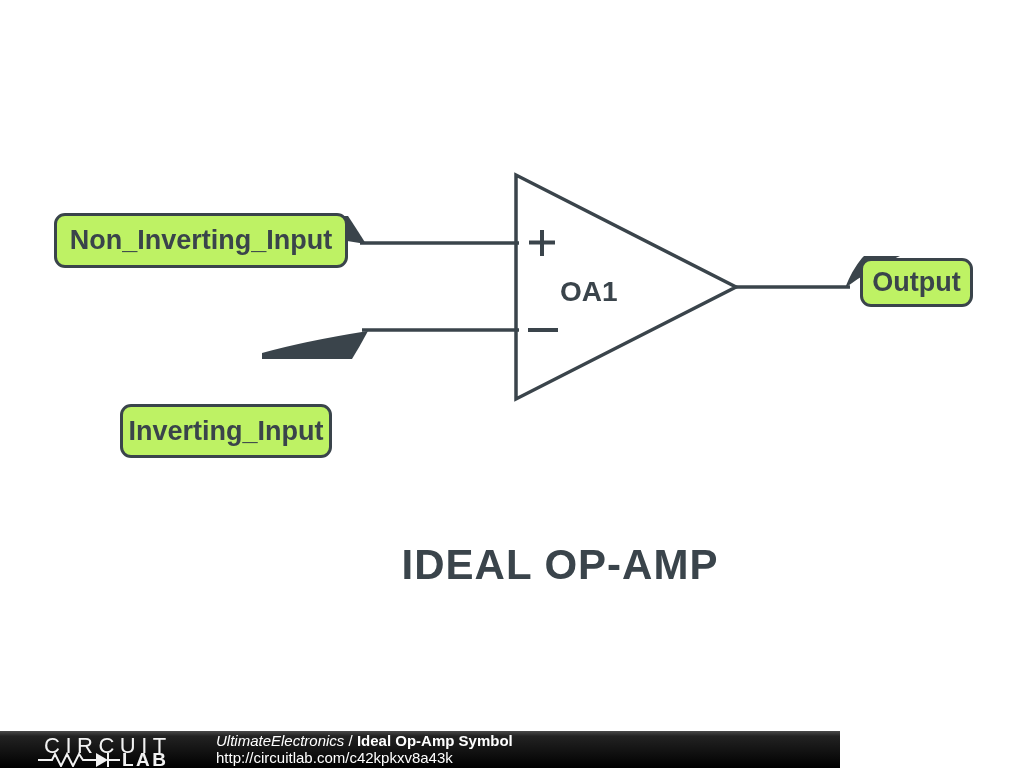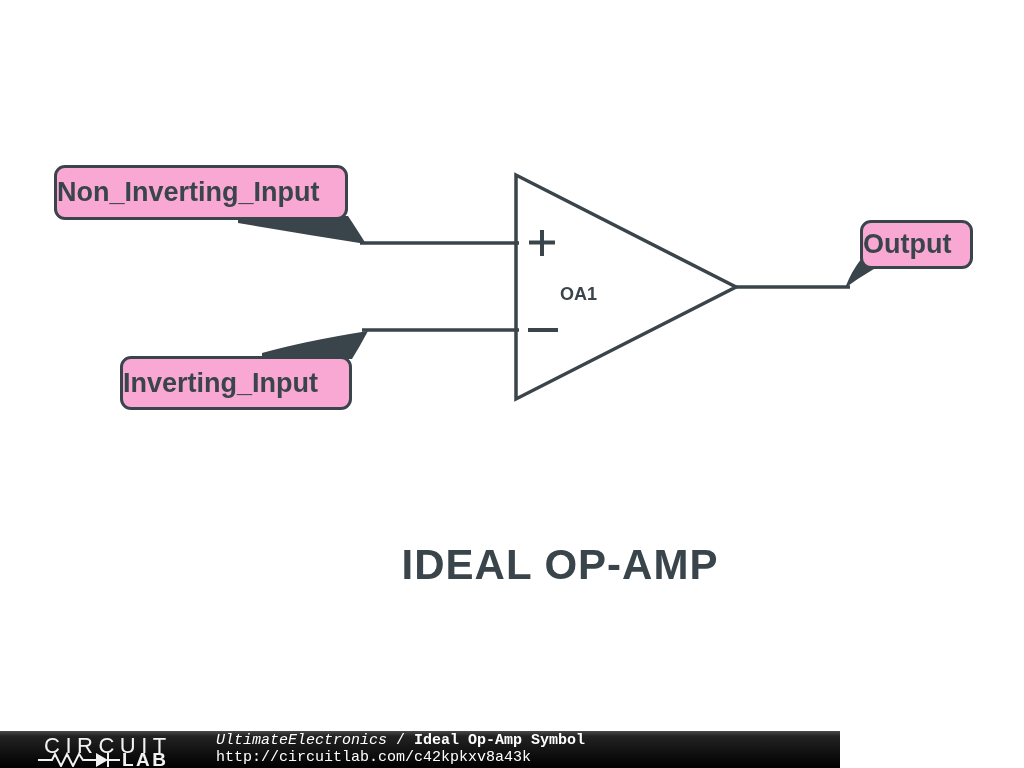--- a/index.html
+++ b/index.html
@@ -4,45 +4,45 @@
 <style>
   html,body{margin:0;padding:0;background:#fff;}
   .page{
     position:relative;width:1024px;height:768px;background:#fff;overflow:hidden;
     font-family:"Liberation Sans",sans-serif;
     --ink:#3a444b;
   }
   .schematic-svg{position:absolute;left:0;top:0;}
   .net-label{
     position:absolute;box-sizing:border-box;
-    border:3px solid var(--ink);border-radius:11px;background:#f9a8d4;
-    display:flex;align-items:center;justify-content:flex-start;
-    font-weight:bold;color:var(--ink);z-index:3;
+    border:3px solid var(--ink);border-radius:11px;background:#bef264;
+    display:flex;align-items:center;justify-content:center;
+    font-weight:bold;color:var(--ink);z-index:3;margin-top:48px;
   }
   .net-label span{white-space:nowrap;}
   .lbl-noninv{left:54px;top:165px;width:294px;height:55px;font-size:27px;}
-  .lbl-inv{left:120px;top:356px;width:232px;height:54px;font-size:27px;}
-  .lbl-out{left:860px;top:220px;width:113px;height:49px;font-size:27px;}
+  .lbl-inv{left:120px;top:356px;width:212px;height:54px;font-size:27px;}
+  .lbl-out{left:860px;top:210px;width:113px;height:49px;font-size:27px;}
   .opamp-name{
-    position:absolute;left:560px;top:284px;
-    font-size:18px;font-weight:bold;color:var(--ink);z-index:2;
+    position:absolute;left:560px;top:276px;
+    font-size:28px;font-weight:bold;color:var(--ink);z-index:2;
   }
   .schematic-title{
     position:absolute;left:379px;top:513px;width:362px;height:46px;
     text-align:center;font-size:42px;font-weight:bold;color:var(--ink);
     letter-spacing:1px;white-space:nowrap;z-index:2;margin-top:28px;
   }
   .footer{
     position:absolute;left:0;top:731px;width:840px;height:37px;
     background:linear-gradient(180deg,#4a4a4a 0%,#222 14%,#121212 55%,#000 100%);
     color:#fff;z-index:5;
   }
   .logo-svg{position:absolute;left:36px;top:2px;}
   .attribution{
-    position:absolute;left:216px;top:2px;font-size:15px;line-height:16.5px;color:#fff;font-family:Liberation Mono, monospace;
+    position:absolute;left:216px;top:2px;font-size:15px;line-height:16.5px;color:#fff;
   }
   .attr-author{font-style:italic;}
   .attr-title{font-weight:bold;}
   .attr-url{font-weight:normal;}
 </style>
 </head>
 <body>
 
 <div class="page">
 

